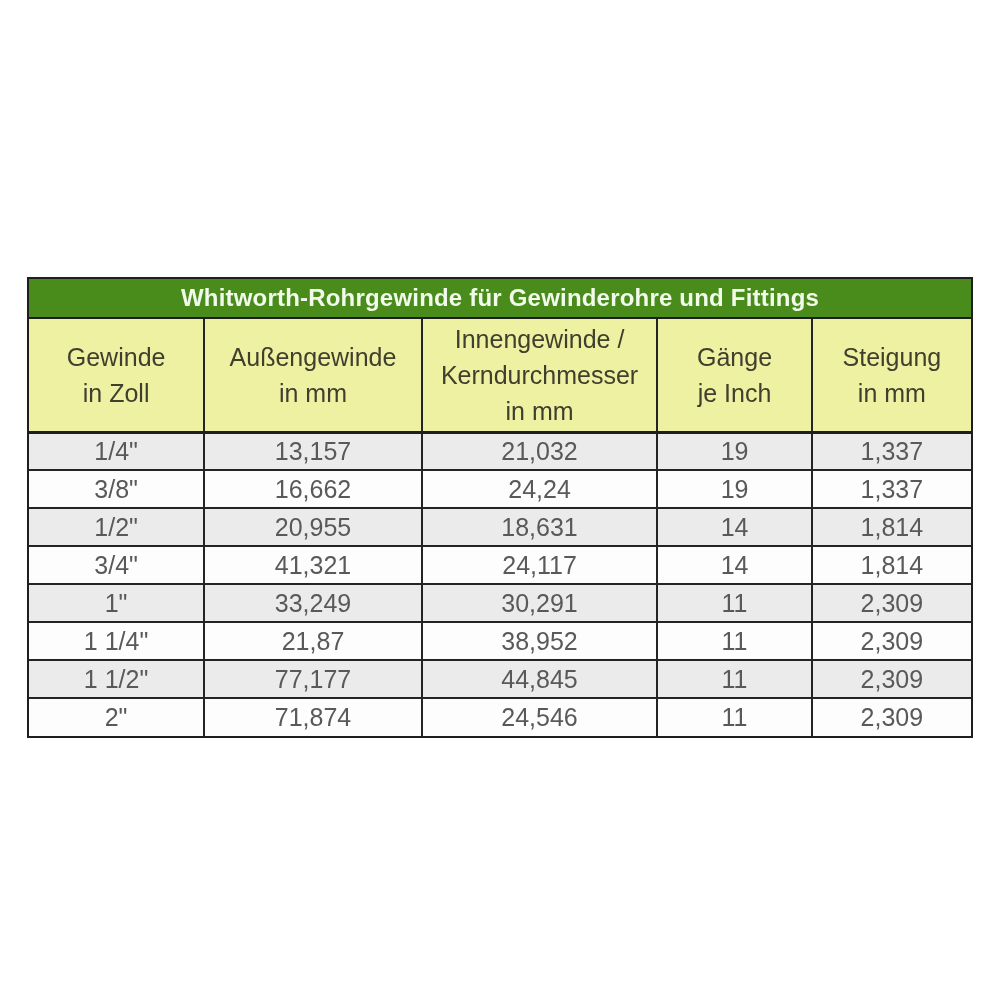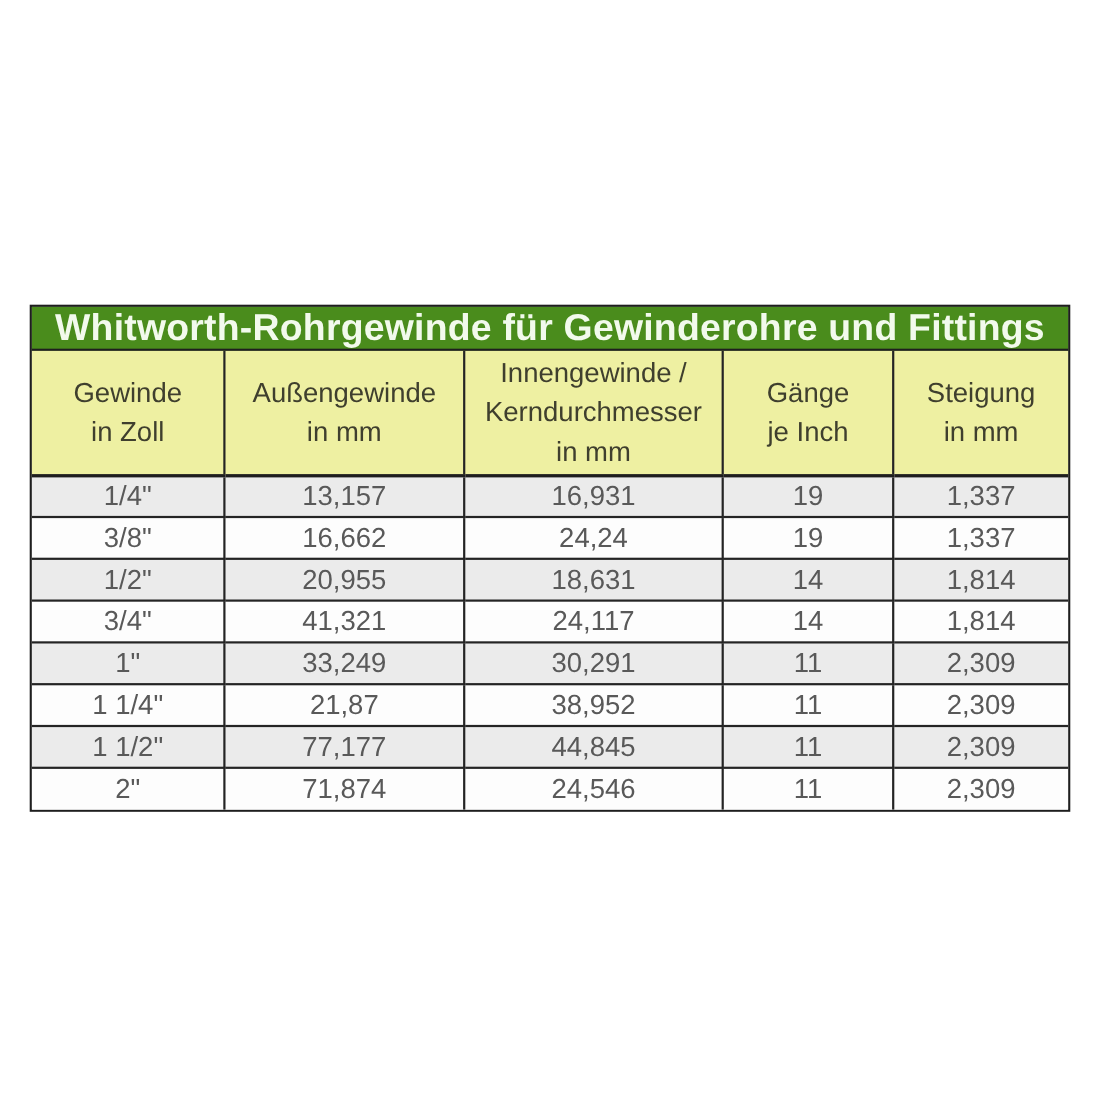--- a/index.html
+++ b/index.html
@@ -17,21 +17,21 @@
     left: 27px;
     top: 277px;
     width: 946px;
     border: 2px solid #1e1e1e;
     background: #ffffff;
   }
 
   .title-bar {
     background: #4a8c1c;
     color: #f2faec;
-    font-size: 34px;
+    font-size: 24px;
     font-weight: bold;
     text-align: center;
     height: 40px;
     line-height: 38px;
     letter-spacing: 0.2px;
     border-bottom: 2px solid #1e1e1e;
     white-space: nowrap;
     overflow: hidden;
   }
 
@@ -101,21 +101,21 @@
           <th>Gänge
 je Inch</th>
           <th>Steigung
 in mm</th>
         </tr>
     </thead>
     <tbody>
         <tr>
           <td>1/4"</td>
           <td>13,157</td>
-          <td>16,931</td>
+          <td>21,032</td>
           <td>19</td>
           <td>1,337</td>
         </tr>
         <tr>
           <td>3/8"</td>
           <td>16,662</td>
           <td>24,24</td>
           <td>19</td>
           <td>1,337</td>
         </tr>

